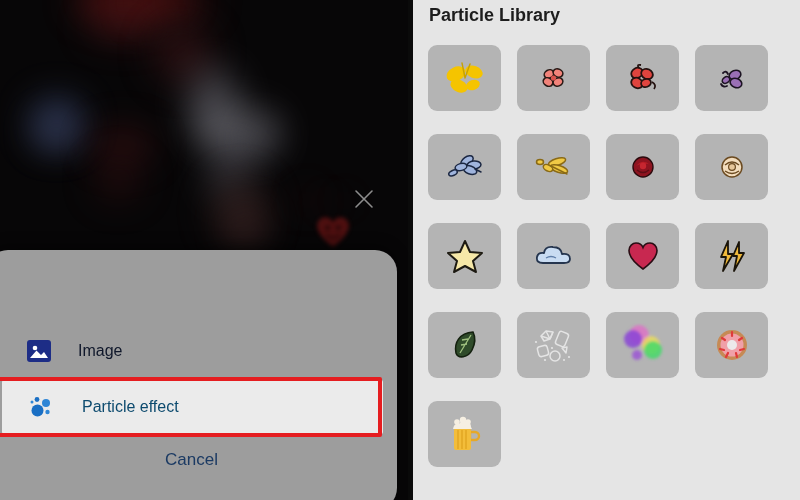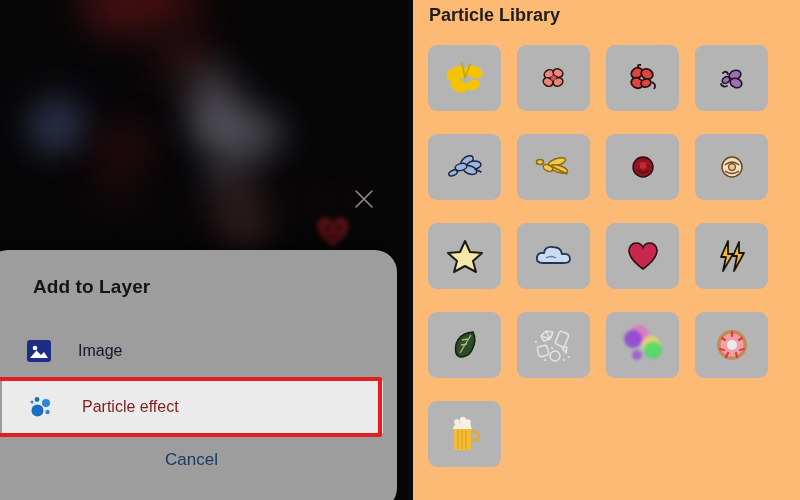--- a/index.html
+++ b/index.html
@@ -116,21 +116,21 @@
     display: flex;
     align-items: center;
     justify-content: center;
   }
   .row-icon svg { display: block; }
   .row-label {
     margin-left: 24px;
     font-size: 16px;
     color: #0f172a;
   }
-  #row-particle .row-label { margin-left: 26px; color:#7f1d1d; }
+  #row-particle .row-label { margin-left: 26px; color:#0c4a6e; }
 
   
   #selection-outline {
     position: absolute;
     left: 2px;
     top: 127px;
     width: 394px;
     height: 60px;
     border: 4px solid #e51d20;
     border-radius: 2px;
@@ -145,21 +145,21 @@
     text-align: center;
     font-size: 17px;
     color: #1b3a63;
   }
 
   
   #library-pane {
     position: absolute;
     left: 413px; top: 0;
     width: 387px; height: 500px;
-    background: #fdba74;
+    background: #e5e5e5;
   }
   #library-title {
     position: absolute;
     left: 16px; top: 5px;
     font-size: 18px;
     font-weight: bold;
     color: #1d1d1d;
   }
   #library-grid {
     position: absolute;
@@ -217,21 +217,20 @@
     <svg viewBox="0 0 22 22">
       <path d="M3 3 L19 19 M19 3 L3 19" stroke="#8d8d8d" stroke-width="1.6" stroke-linecap="round"></path>
     </svg>
   </div>
 </div>
 
 <div id="pane-divider"></div>
 
 <div id="add-layer-sheet">
 
-  <div id="sheet-title">Add to Layer</div>
 
   <div class="sheet-row" id="row-image">
     <span class="row-icon">
       <svg width="28" height="28" viewBox="0 0 28 28">
         <rect x="2" y="3" width="24" height="22" rx="3" fill="#1d2d86"></rect>
         <circle cx="10" cy="11" r="2.3" fill="#ffffff"></circle>
         <path d="M5 21 L11.5 13.5 L16 18 L19 15 L23 21 Z" fill="#ffffff"></path>
       </svg>
     </span>
     <span class="row-label">Image</span>

